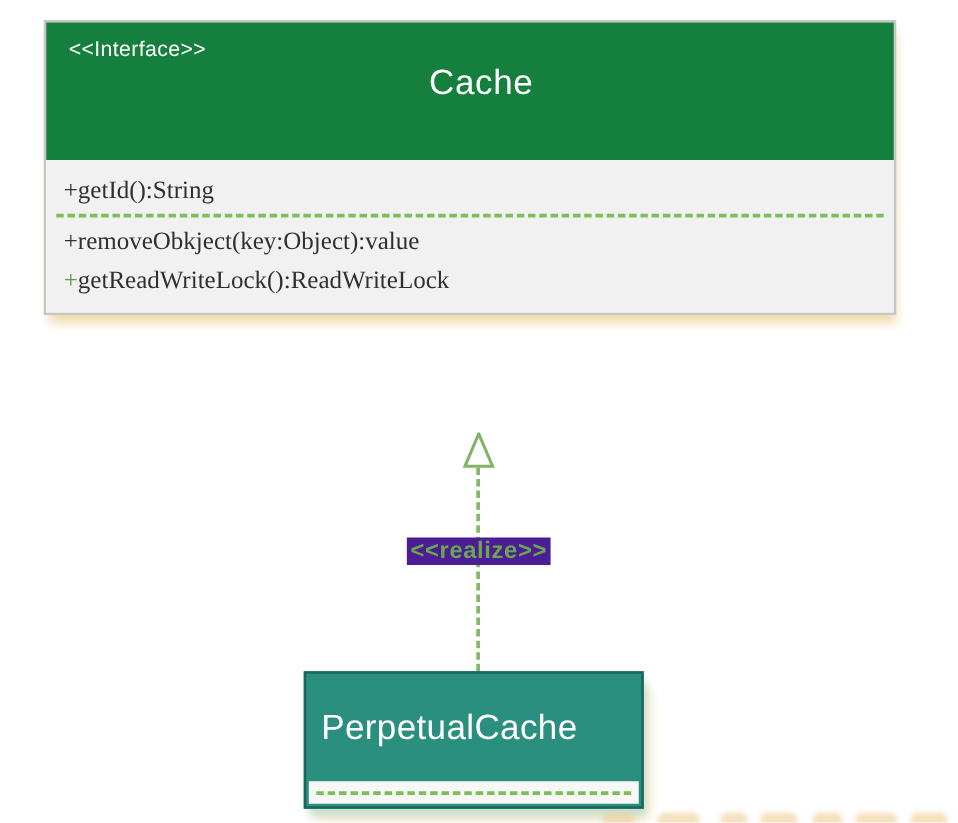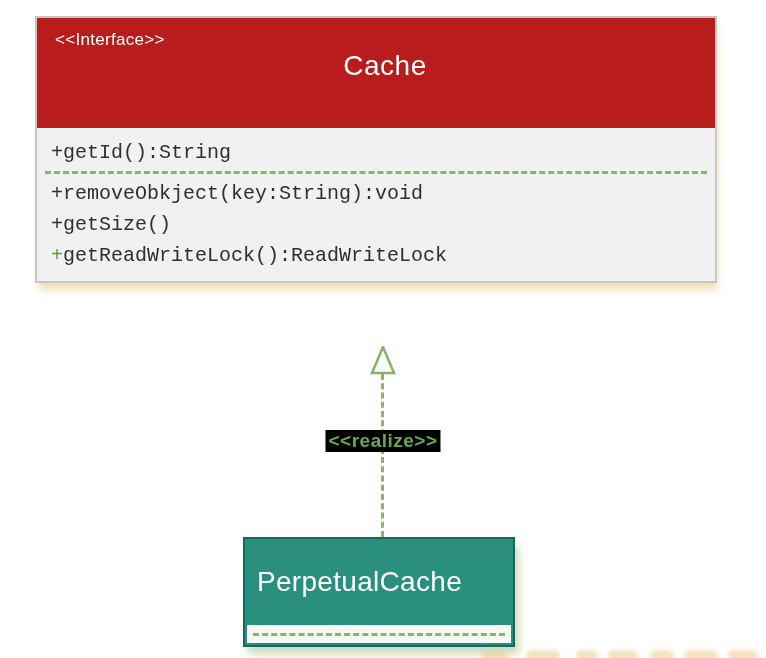--- a/index.html
+++ b/index.html
@@ -9,49 +9,49 @@
   }
 
   
   .cache-box{
     position:absolute;left:35px;top:16px;width:678px;
     border:2px solid #c6c6c6;
     box-shadow:2px 8px 8px -2px rgba(235,205,140,0.75);
     background:#f1f1f1;
   }
   .cache-header{
-    height:110px;background:#b91c1c;color:#ffffff;
+    height:110px;background:#15803d;color:#ffffff;
     box-sizing:border-box;padding:12px 0 0 18px;
   }
   .stereotype{font-size:17px;letter-spacing:0.3px;}
   .cache-title{
     text-align:center;font-size:28px;margin-top:0;letter-spacing:0.5px;
   }
   .cache-body{
     background:#f1f1f1;box-sizing:border-box;
     padding:8px 6px 10px 6px;
-    font-family:Liberation Mono, monospace;
+    font-family:Liberation Serif, serif;
     font-size:20px;color:#2f2f2f;
   }
   .m-line{line-height:31px;white-space:nowrap;padding-left:8px;}
   .attr-line{line-height:33px;}
   .divider{
     border-top:3px dashed #7cbf5a;height:0;margin:2px 2px 4px 2px;
   }
   .green-plus{color:#55a02e;}
 
   
   .tri-svg{position:absolute;left:370px;top:346px;}
   .dash-line{
     position:absolute;left:381px;top:374px;height:163px;width:0;
     border-left:3px dashed #85b868;
   }
   .realize-label{
     position:absolute;left:383px;top:430px;transform:translateX(-50%);
-    background:#000000;color:#6aa84f;font-size:19px;font-weight:bold;
+    background:#4c1d95;color:#6aa84f;font-size:19px;font-weight:bold;
     padding:0 3px;z-index:2;letter-spacing:0.5px;
   }
 
   
   .perpetual-box{
     position:absolute;left:243px;top:537px;width:268px;height:106px;
     border:2px solid #17695c;background:#2b8f7f;
     display:flex;flex-direction:column;
     box-shadow:3px 6px 7px -1px rgba(180,220,210,0.8), 6px 10px 8px -2px rgba(235,205,140,0.55);
     justify-content:flex-end;
@@ -79,22 +79,21 @@
 <body>
 
 <div class="cache-box">
   <div class="cache-header">
     <div class="stereotype">&lt;&lt;Interface&gt;&gt;</div>
     <div class="cache-title">Cache</div>
   </div>
   <div class="cache-body">
     <div class="m-line attr-line"><span>+</span><span>getId():String</span></div>
     <div class="divider"></div>
-    <div class="m-line"><span>+</span><span>removeObkject(key:String):void</span></div>
-    <div class="m-line"><span>+</span><span>getSize()</span></div>
+    <div class="m-line"><span>+</span><span>removeObkject(key:Object):value</span></div>
     <div class="m-line"><span class="green-plus">+</span><span>getReadWriteLock():ReadWriteLock</span></div>
   </div>
 </div>
 
 <svg class="tri-svg" width="26" height="29">
   <polygon points="13,1 24,27 2,27" fill="#ffffff" stroke="#82b366" stroke-width="2.5"></polygon>
 </svg>
 <div class="dash-line"></div>
 <div class="realize-label">&lt;&lt;realize&gt;&gt;</div>
 

